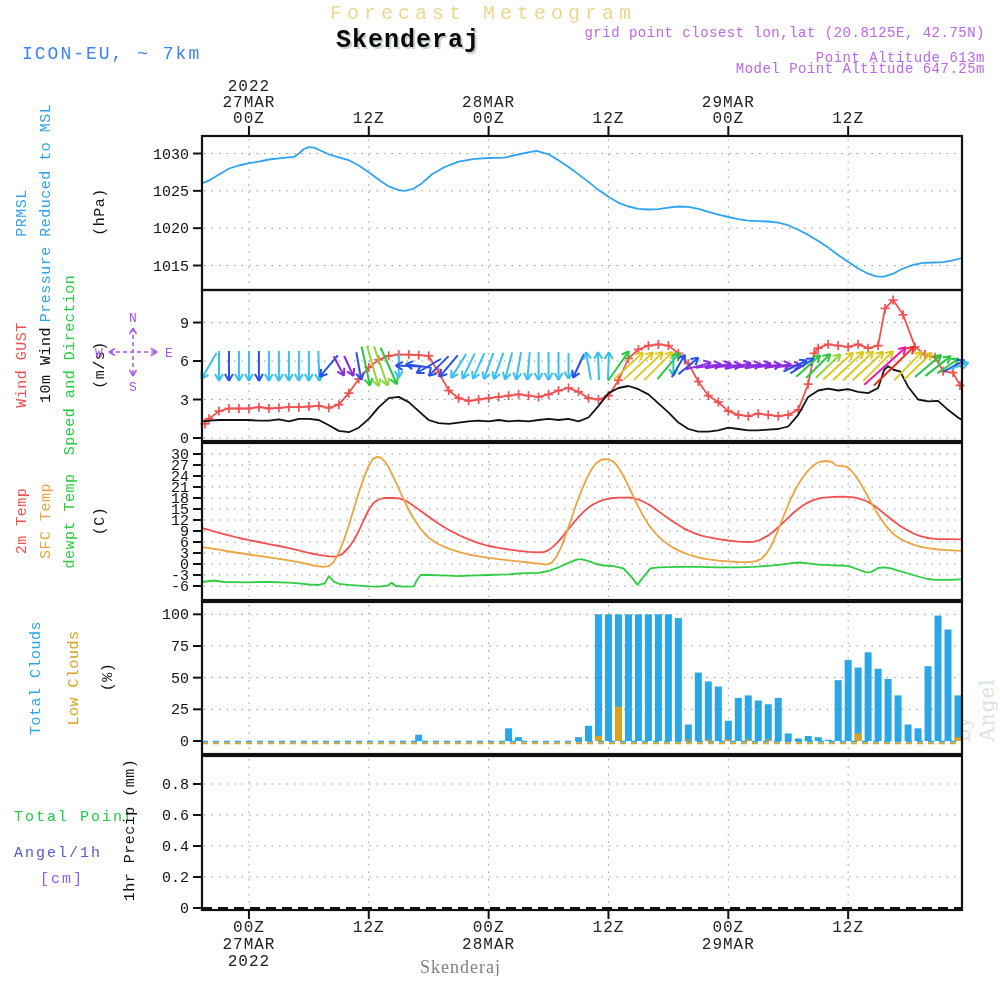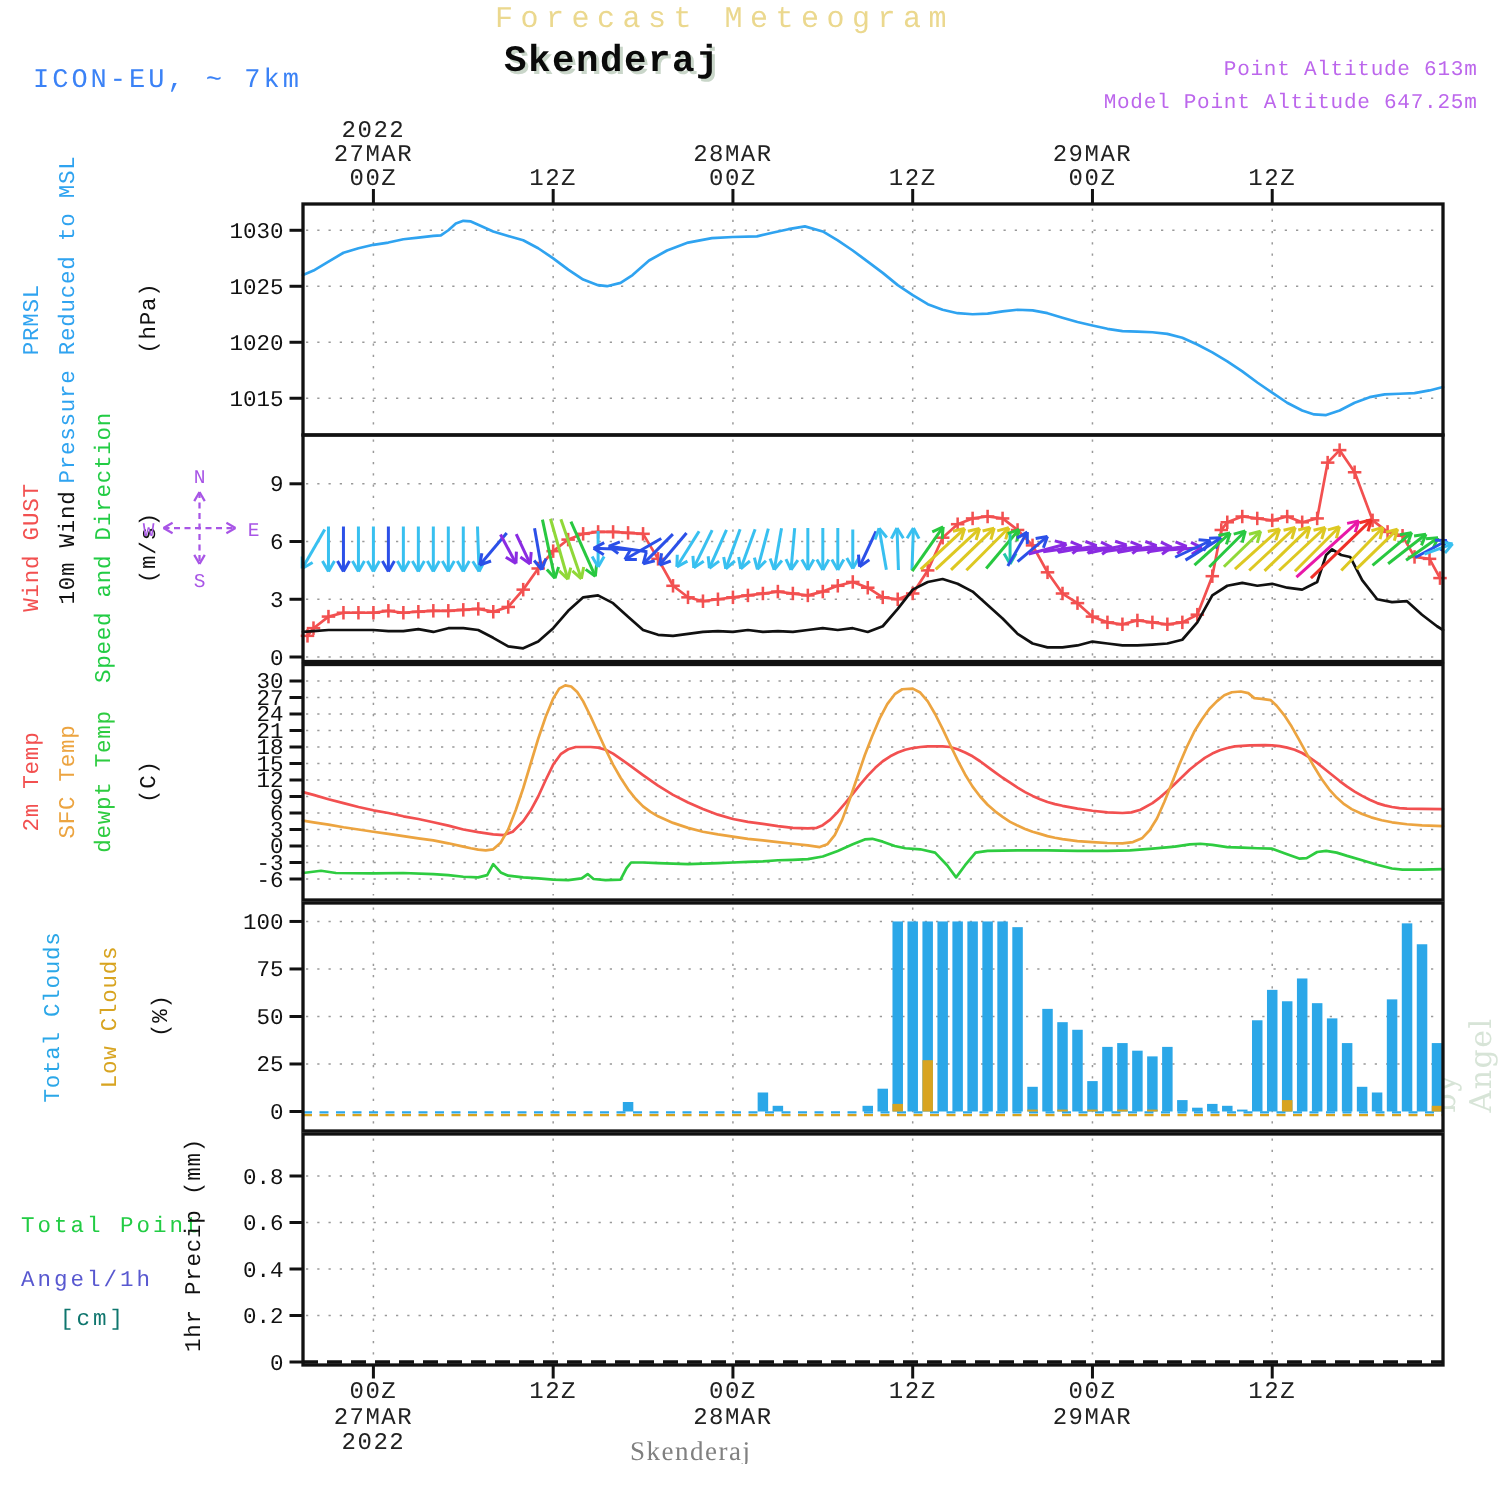--- a/index.html
+++ b/index.html
@@ -20,21 +20,22 @@
         font-size:18px;color:#808080;letter-spacing:1px;}
   svg{position:absolute;left:0;top:0;}
 </style>
 </head>
 <body>
 
 <div id="page">
 
   <div class="abs" id="fm-title">Forecast Meteogram</div>
   <div class="abs" id="station-title">Skenderaj</div>
-  <div class="abs purp" style="top:39px;margin-left:28px;">Point Altitude 613m</div>
+  <div class="abs purp" style="top:25px;">grid point closest lon,lat (20.8125E, 42.75N)</div>
+  <div class="abs purp" style="top:50px;margin-left:28px;">Point Altitude 613m</div>
   <div class="abs purp" style="top:61px;">Model Point Altitude 647.25m</div>
   <div class="abs" id="model-lab">ICON-EU, ~ 7km</div>
 
   <div class="vlab" style="left:22px;top:213px;color:#2fa3f0;">PRMSL</div>
   <div class="vlab" style="left:46px;top:213px;color:#2fa3f0;">Pressure Reduced to MSL</div>
   <div class="vlab" style="left:100px;top:212px;color:#111;">(hPa)</div>
 
   <div class="vlab" style="left:22px;top:365px;color:#f25050;">Wind GUST</div>
   <div class="vlab" style="left:46px;top:365px;color:#111;">10m Wind</div>
   <div class="vlab" style="left:70px;top:365px;color:#22cc44;">Speed and Direction</div>
@@ -44,21 +45,21 @@
   <div class="vlab" style="left:46px;top:521px;color:#eca440;">SFC Temp</div>
   <div class="vlab" style="left:70px;top:521px;color:#2ecc40;">dewpt Temp</div>
   <div class="vlab" style="left:100px;top:521px;color:#111;">(C)</div>
 
   <div class="vlab" style="left:36px;top:678px;color:#2ba7e8;">Total Clouds</div>
   <div class="vlab" style="left:74px;top:678px;color:#d8a420;">Low Clouds</div>
   <div class="vlab" style="left:108px;top:677px;color:#111;">(%)</div>
 
   <div class="abs plab" style="left:14px;top:809px;color:#22cc44;letter-spacing:2px;">Total Point</div>
   <div class="abs plab" style="left:14px;top:845px;color:#5858d0;letter-spacing:2px;">Angel/1h</div>
-  <div class="abs plab" style="left:40px;top:871px;color:#0f766e;letter-spacing:2px;">[cm]</div>
+  <div class="abs plab" style="left:40px;top:871px;color:#8b5cf6;letter-spacing:2px;">[cm]</div>
   <div class="vlab" style="left:130px;top:830px;color:#111;">1hr Precip (mm)</div>
 
   <div id="watermark">by Angel</div>
   <div class="abs" id="footer-station">Skenderaj</div>
 
   <svg id="chart" width="1000" height="1000" viewBox="0 0 1000 1000">
       <g>
         <line x1="204" y1="153.525" x2="960" y2="153.525" stroke="#999999" stroke-width="1" stroke-dasharray="1.5 6"></line>
         <line x1="204" y1="190.85" x2="960" y2="190.85" stroke="#999999" stroke-width="1" stroke-dasharray="1.5 6"></line>
         <line x1="204" y1="228.175" x2="960" y2="228.175" stroke="#999999" stroke-width="1" stroke-dasharray="1.5 6"></line>

